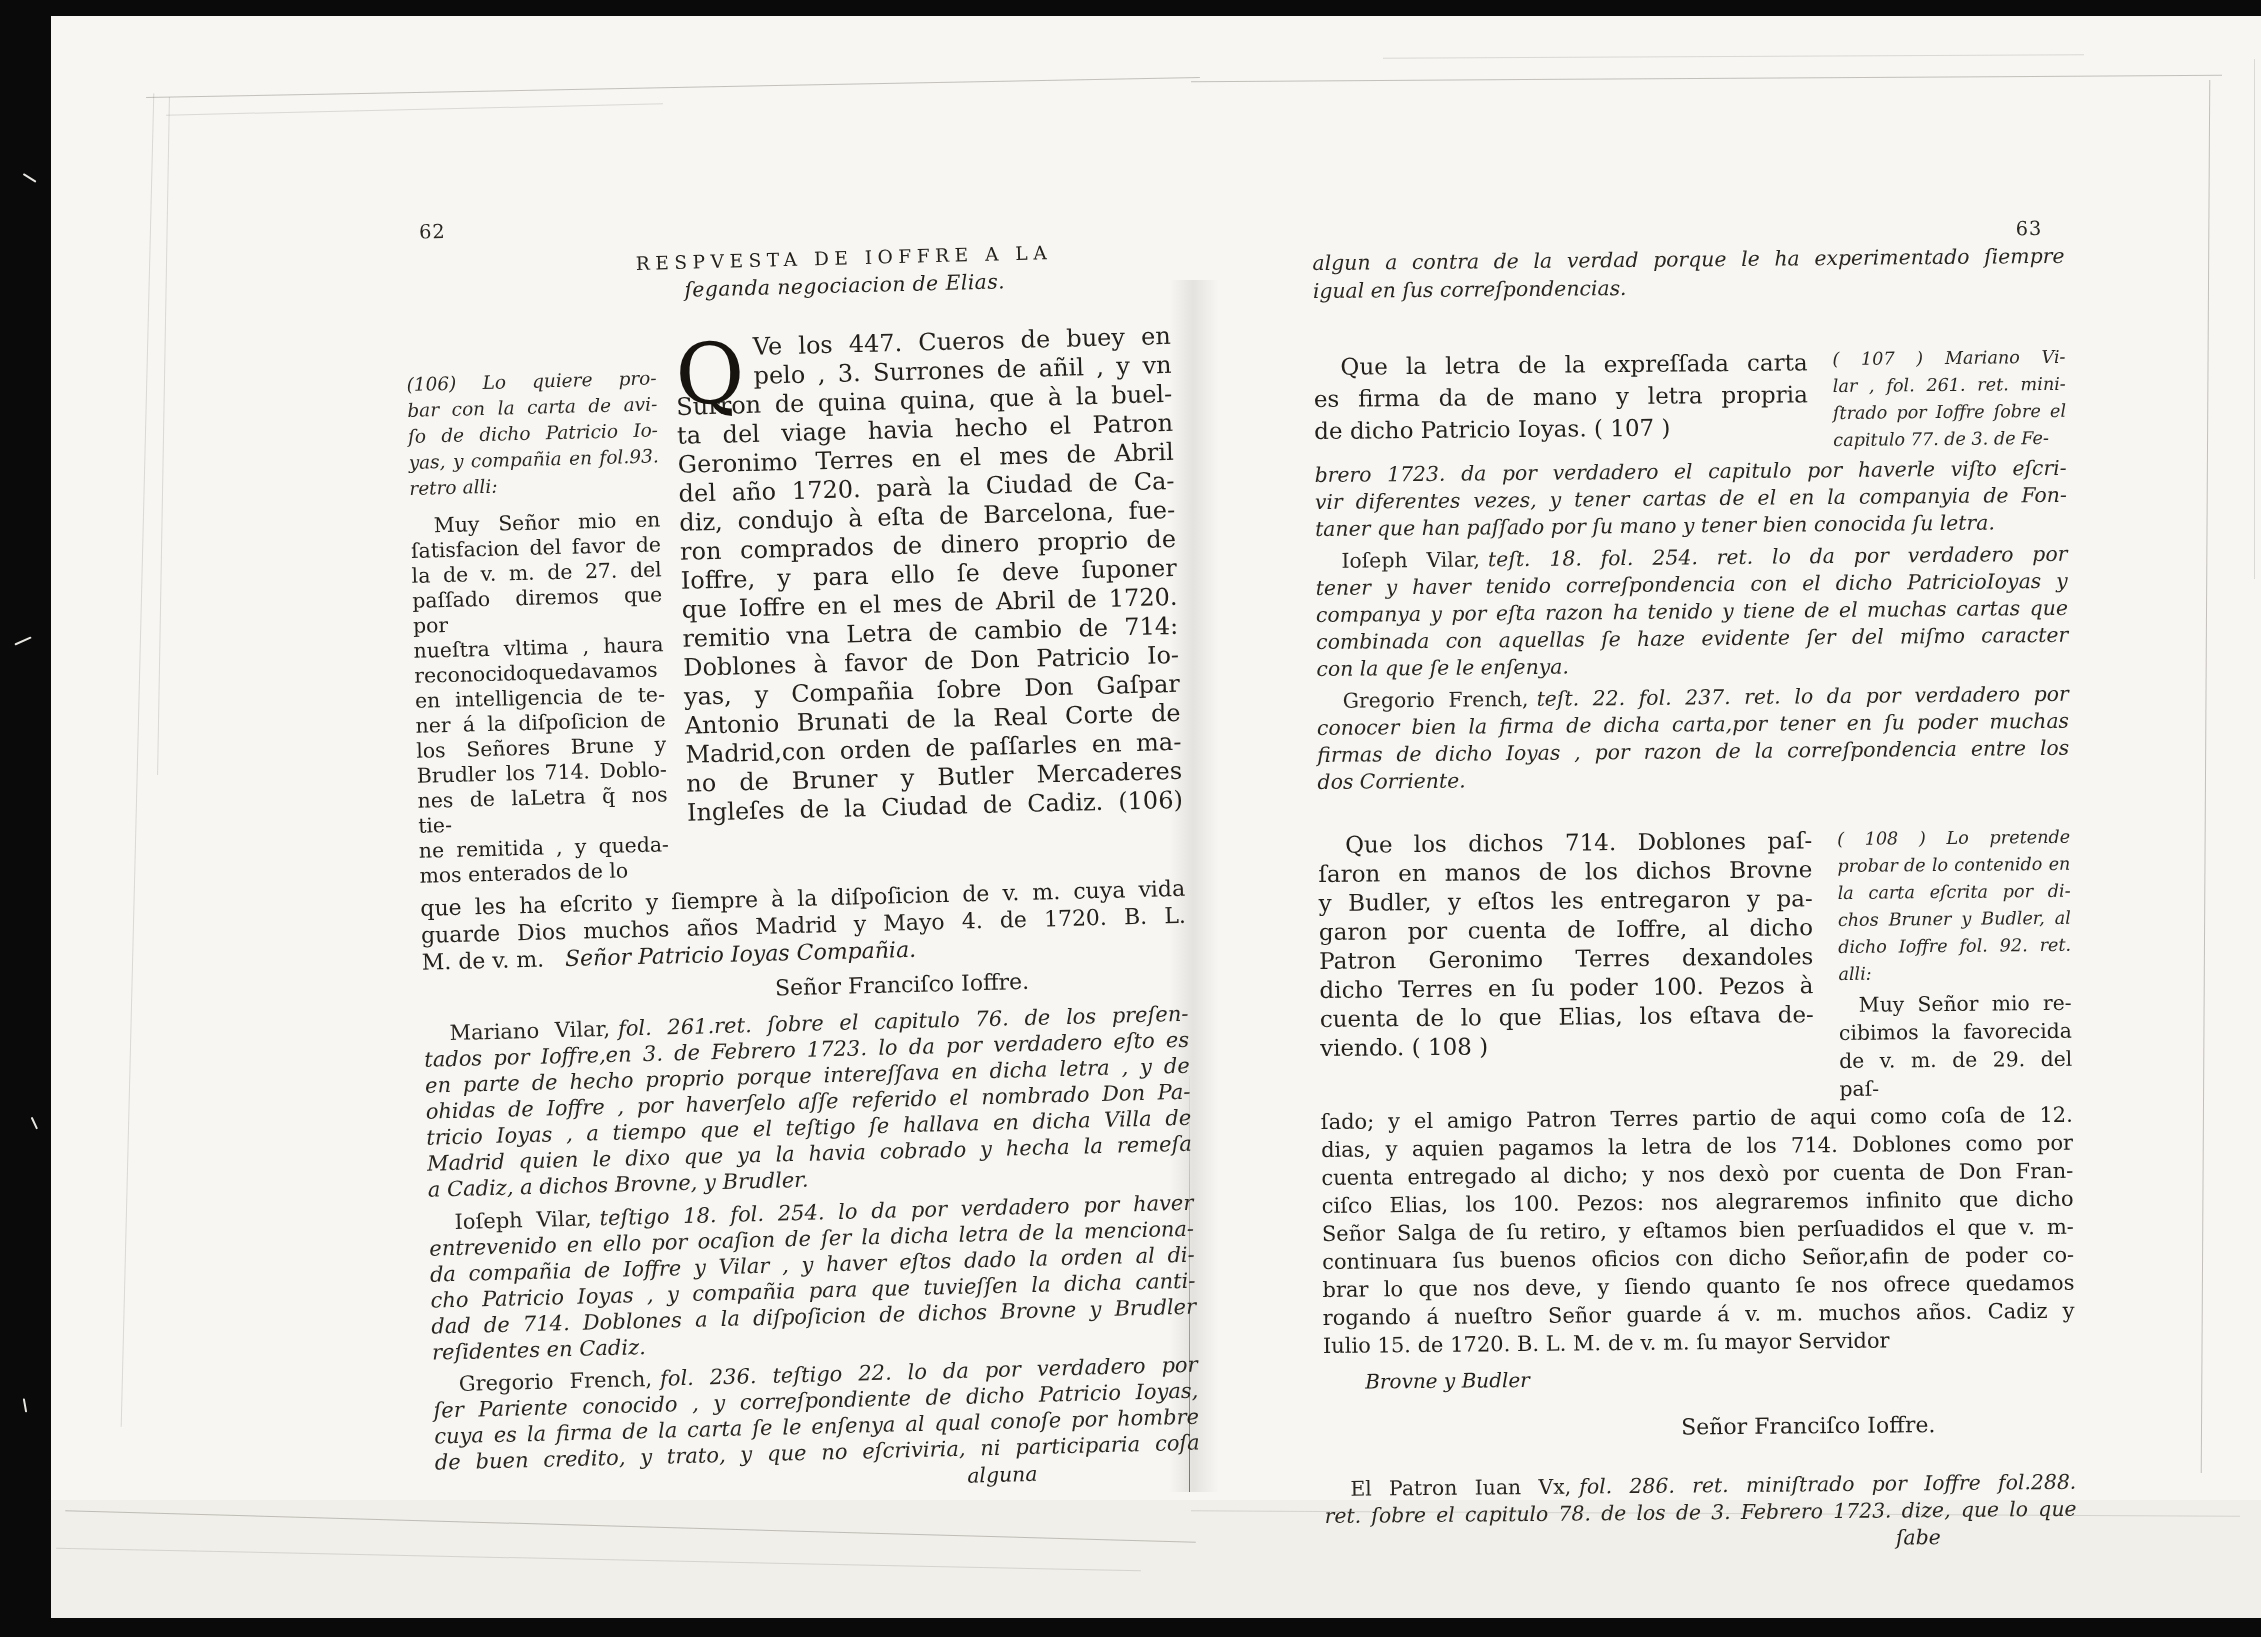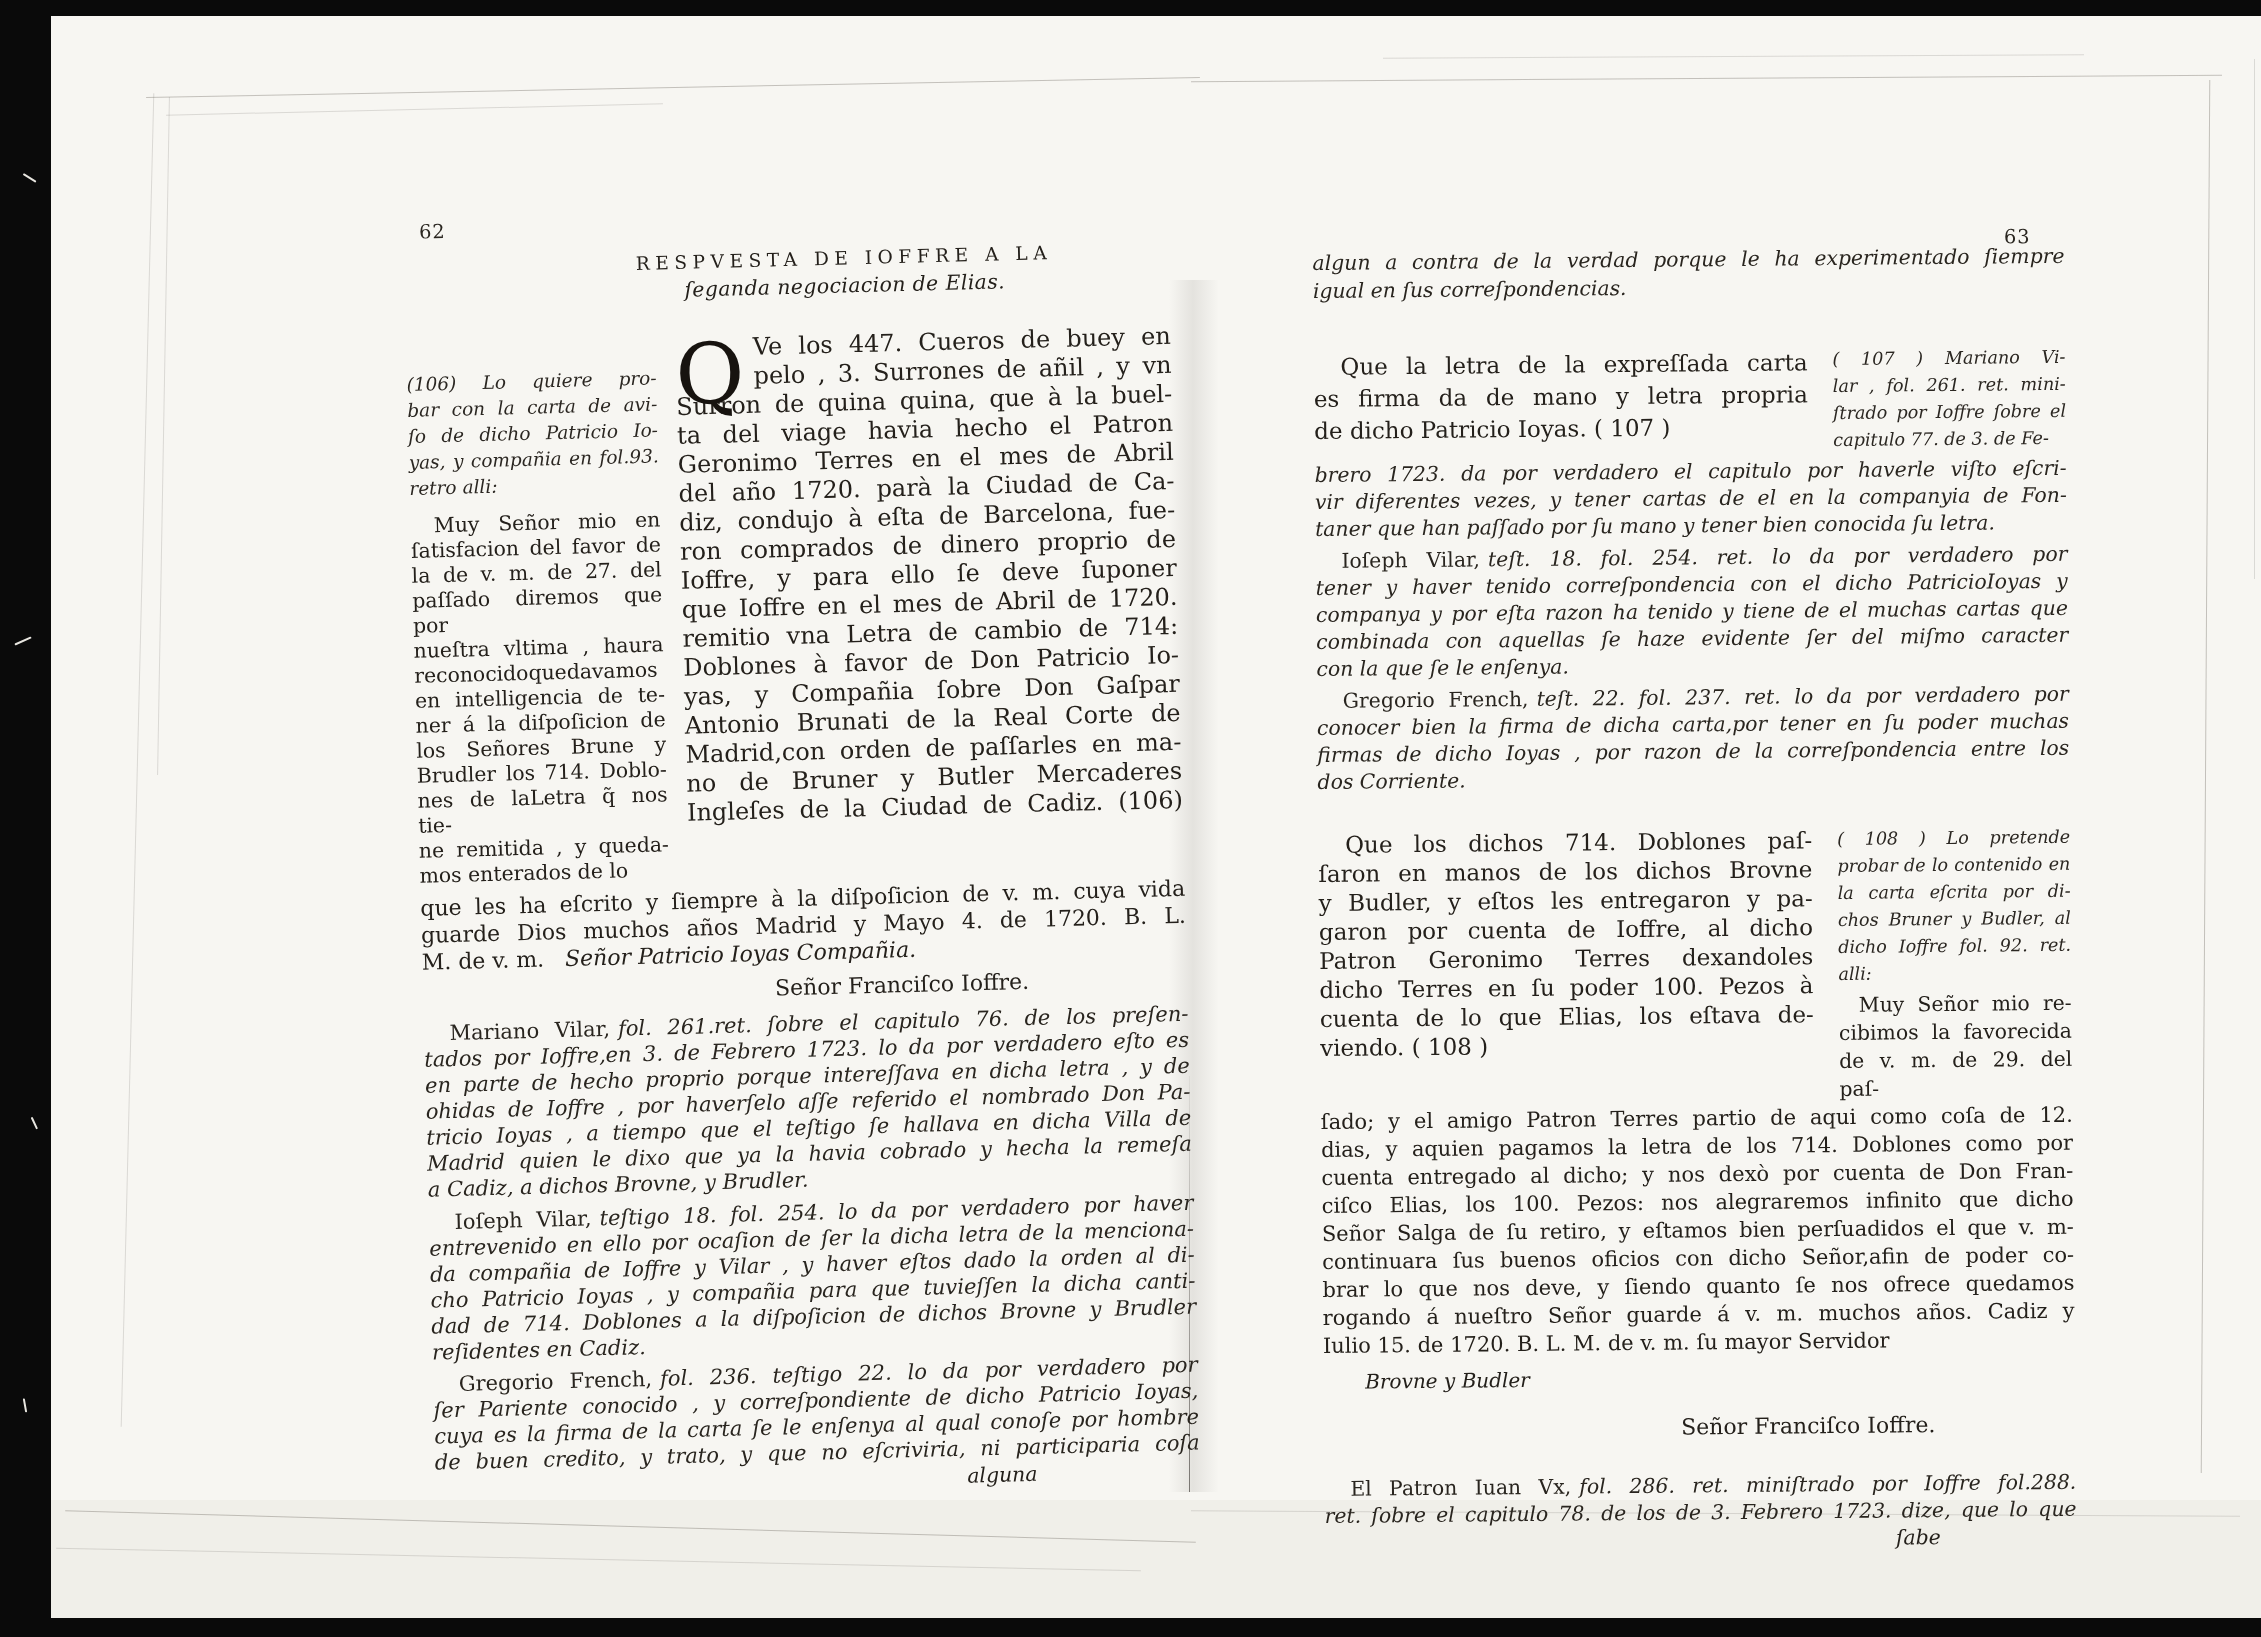--- a/index.html
+++ b/index.html
@@ -68,21 +68,21 @@
   .sec-main .tl:first-child{text-indent:27px;}
   .sec-note{flex:1;margin-left:25px;}
   .mnote-it{font-size:17.6px;line-height:27px;font-style:italic;color:#2b2722;}
   .mnote-rm{font-size:20.4px;line-height:28px;margin-top:2.7px;}
   .mnote-rm .tl:first-child{text-indent:20px;}
   .rletter{font-size:21px;line-height:28px;}
   .sig{font-style:italic;font-size:20px;margin:10px 0 0 42px;}
   .rsal{margin-top:23.5px;font-size:22px;text-align:center;padding-left:217px;white-space:nowrap;}
   .rfinal{margin-top:33px;}
   .rcatch{font-style:italic;font-size:20.4px;margin-top:1.8px;text-align:right;padding-right:136px;}
-  .pgnum-r{right:34px;top:18px;left:auto;margin-top:8px;}
+  .pgnum-r{right:22px;top:18px;left:auto;}
   .pgnum-l{left:16.3px;top:14.5px;}
 </style>
 </head>
 <body>
 
 <div class="stack">
 
   <div class="sheet-shade" style="left:0;right:0;bottom:0;height:118px;"></div>
 
   <div class="edge" style="left:95px;top:71px;width:1054px;height:1.4px;transform:rotate(-1.1deg);"></div>

